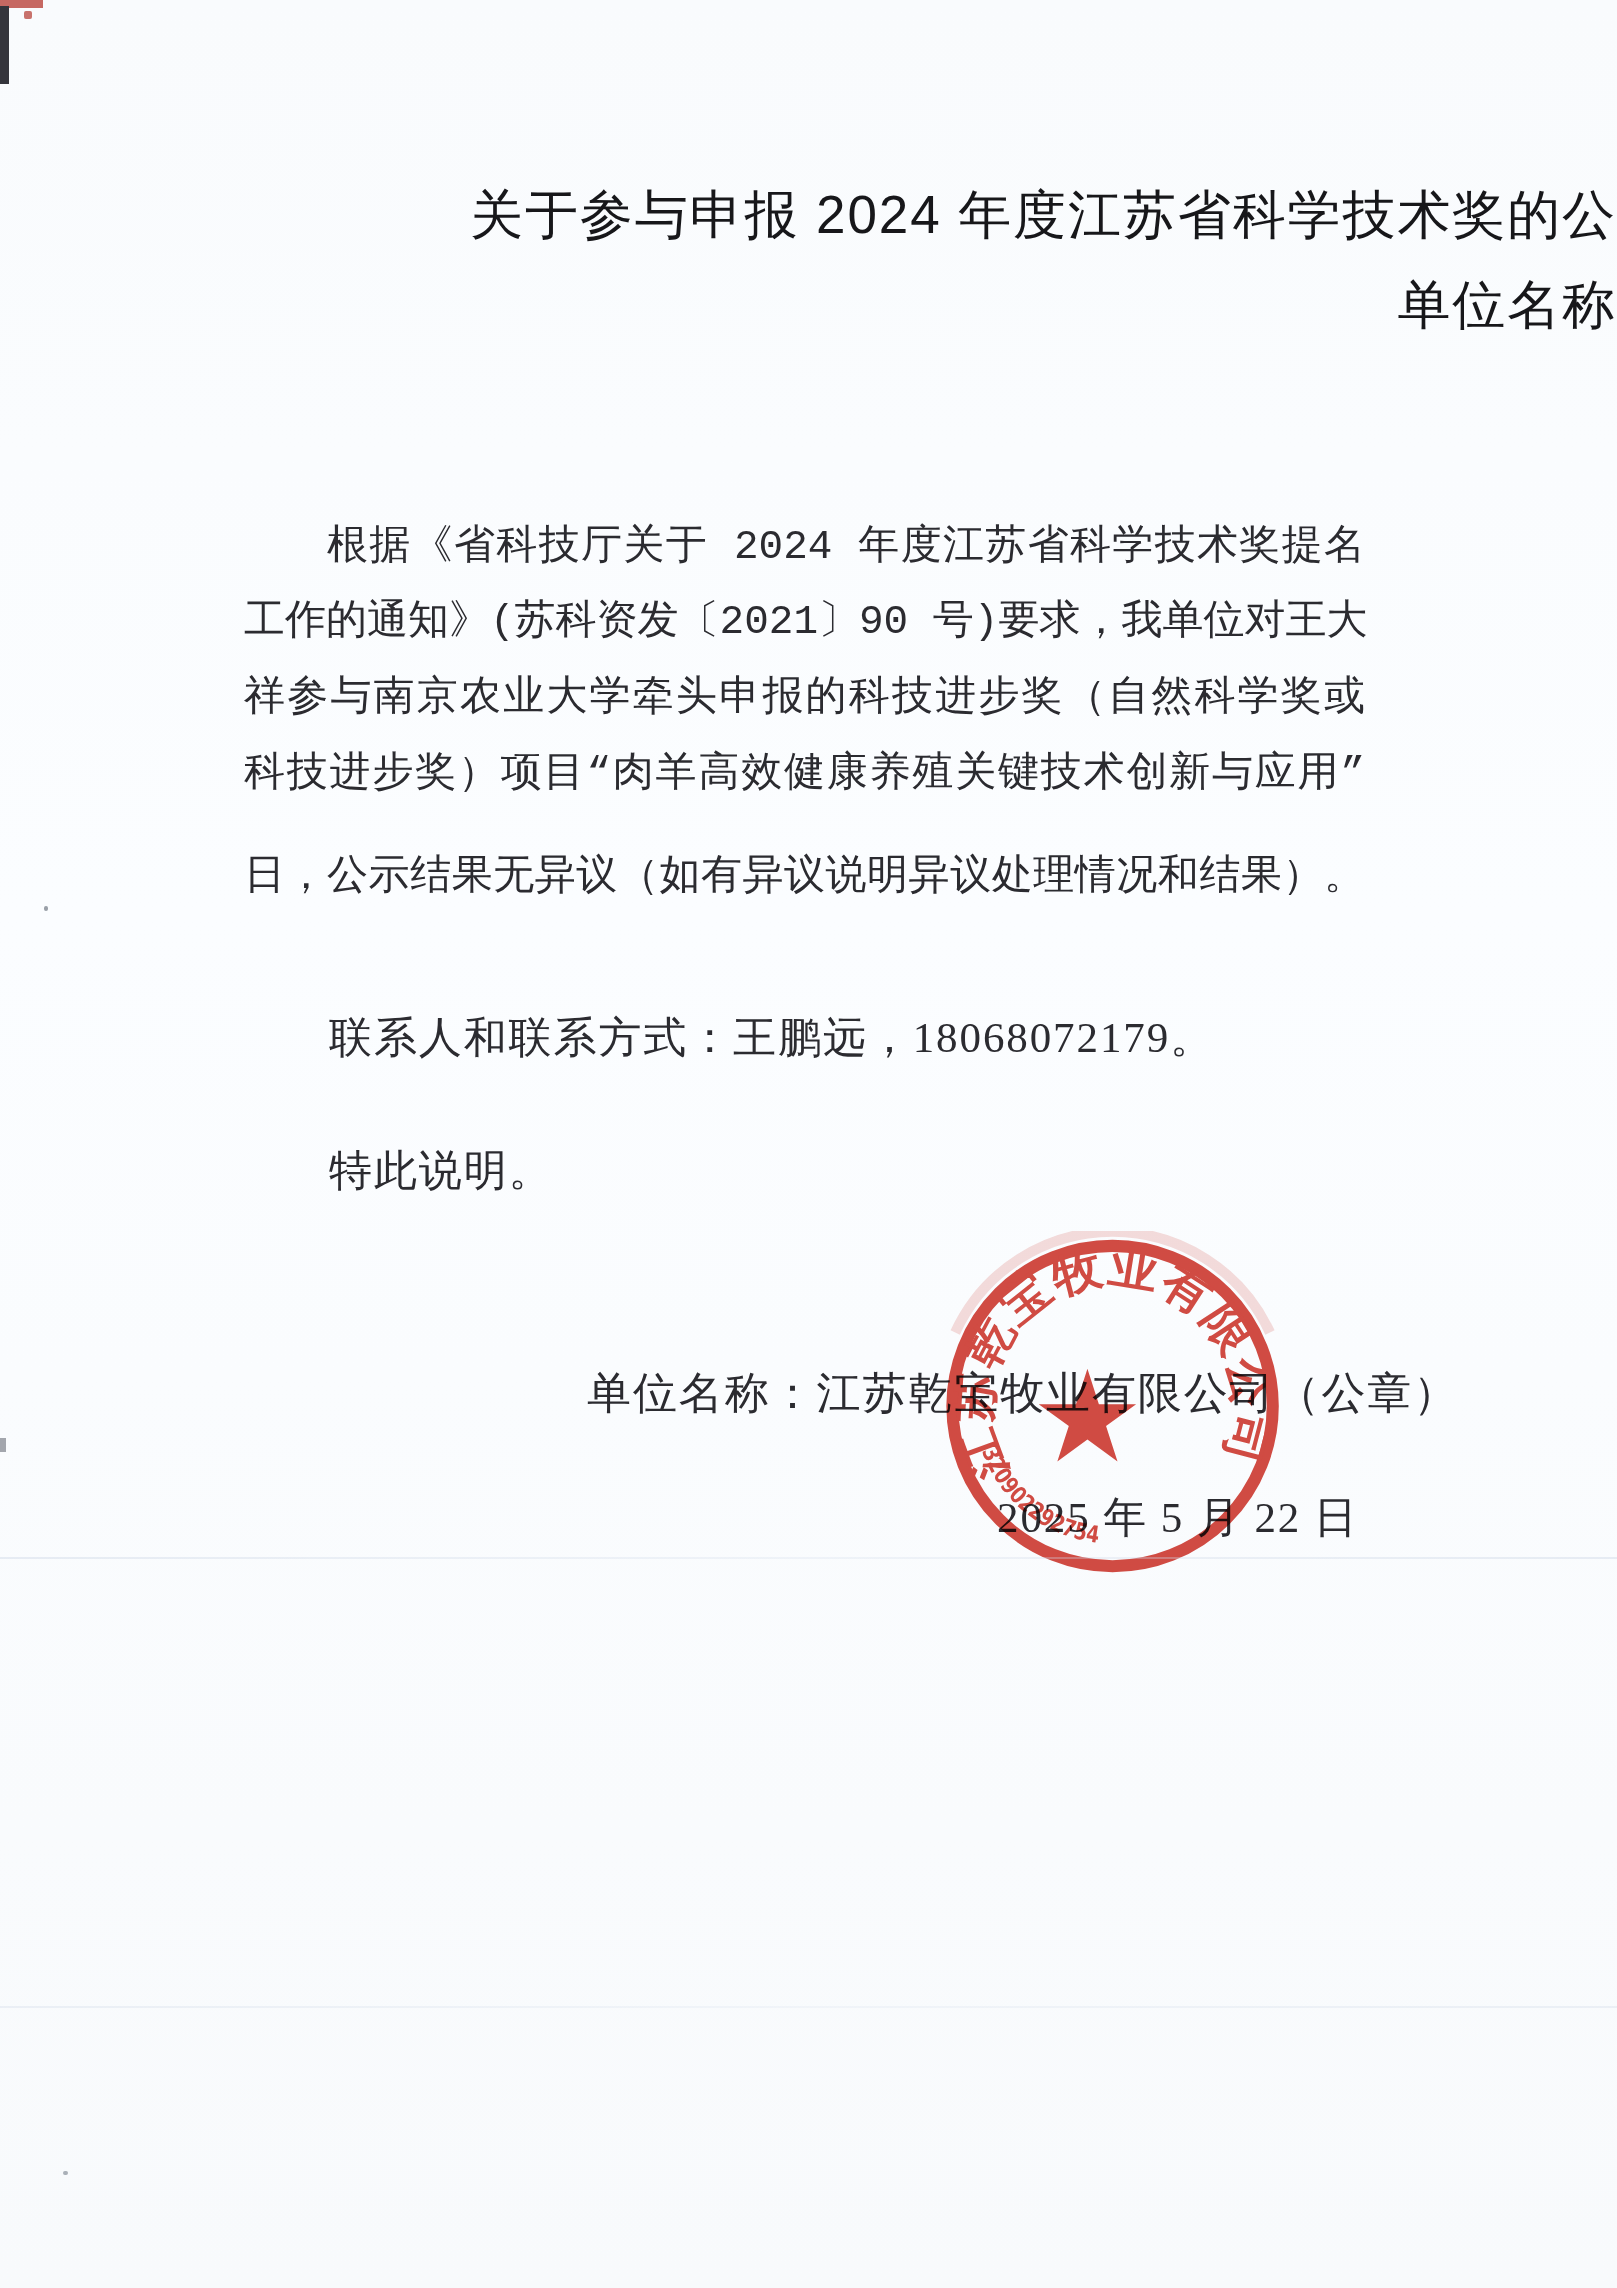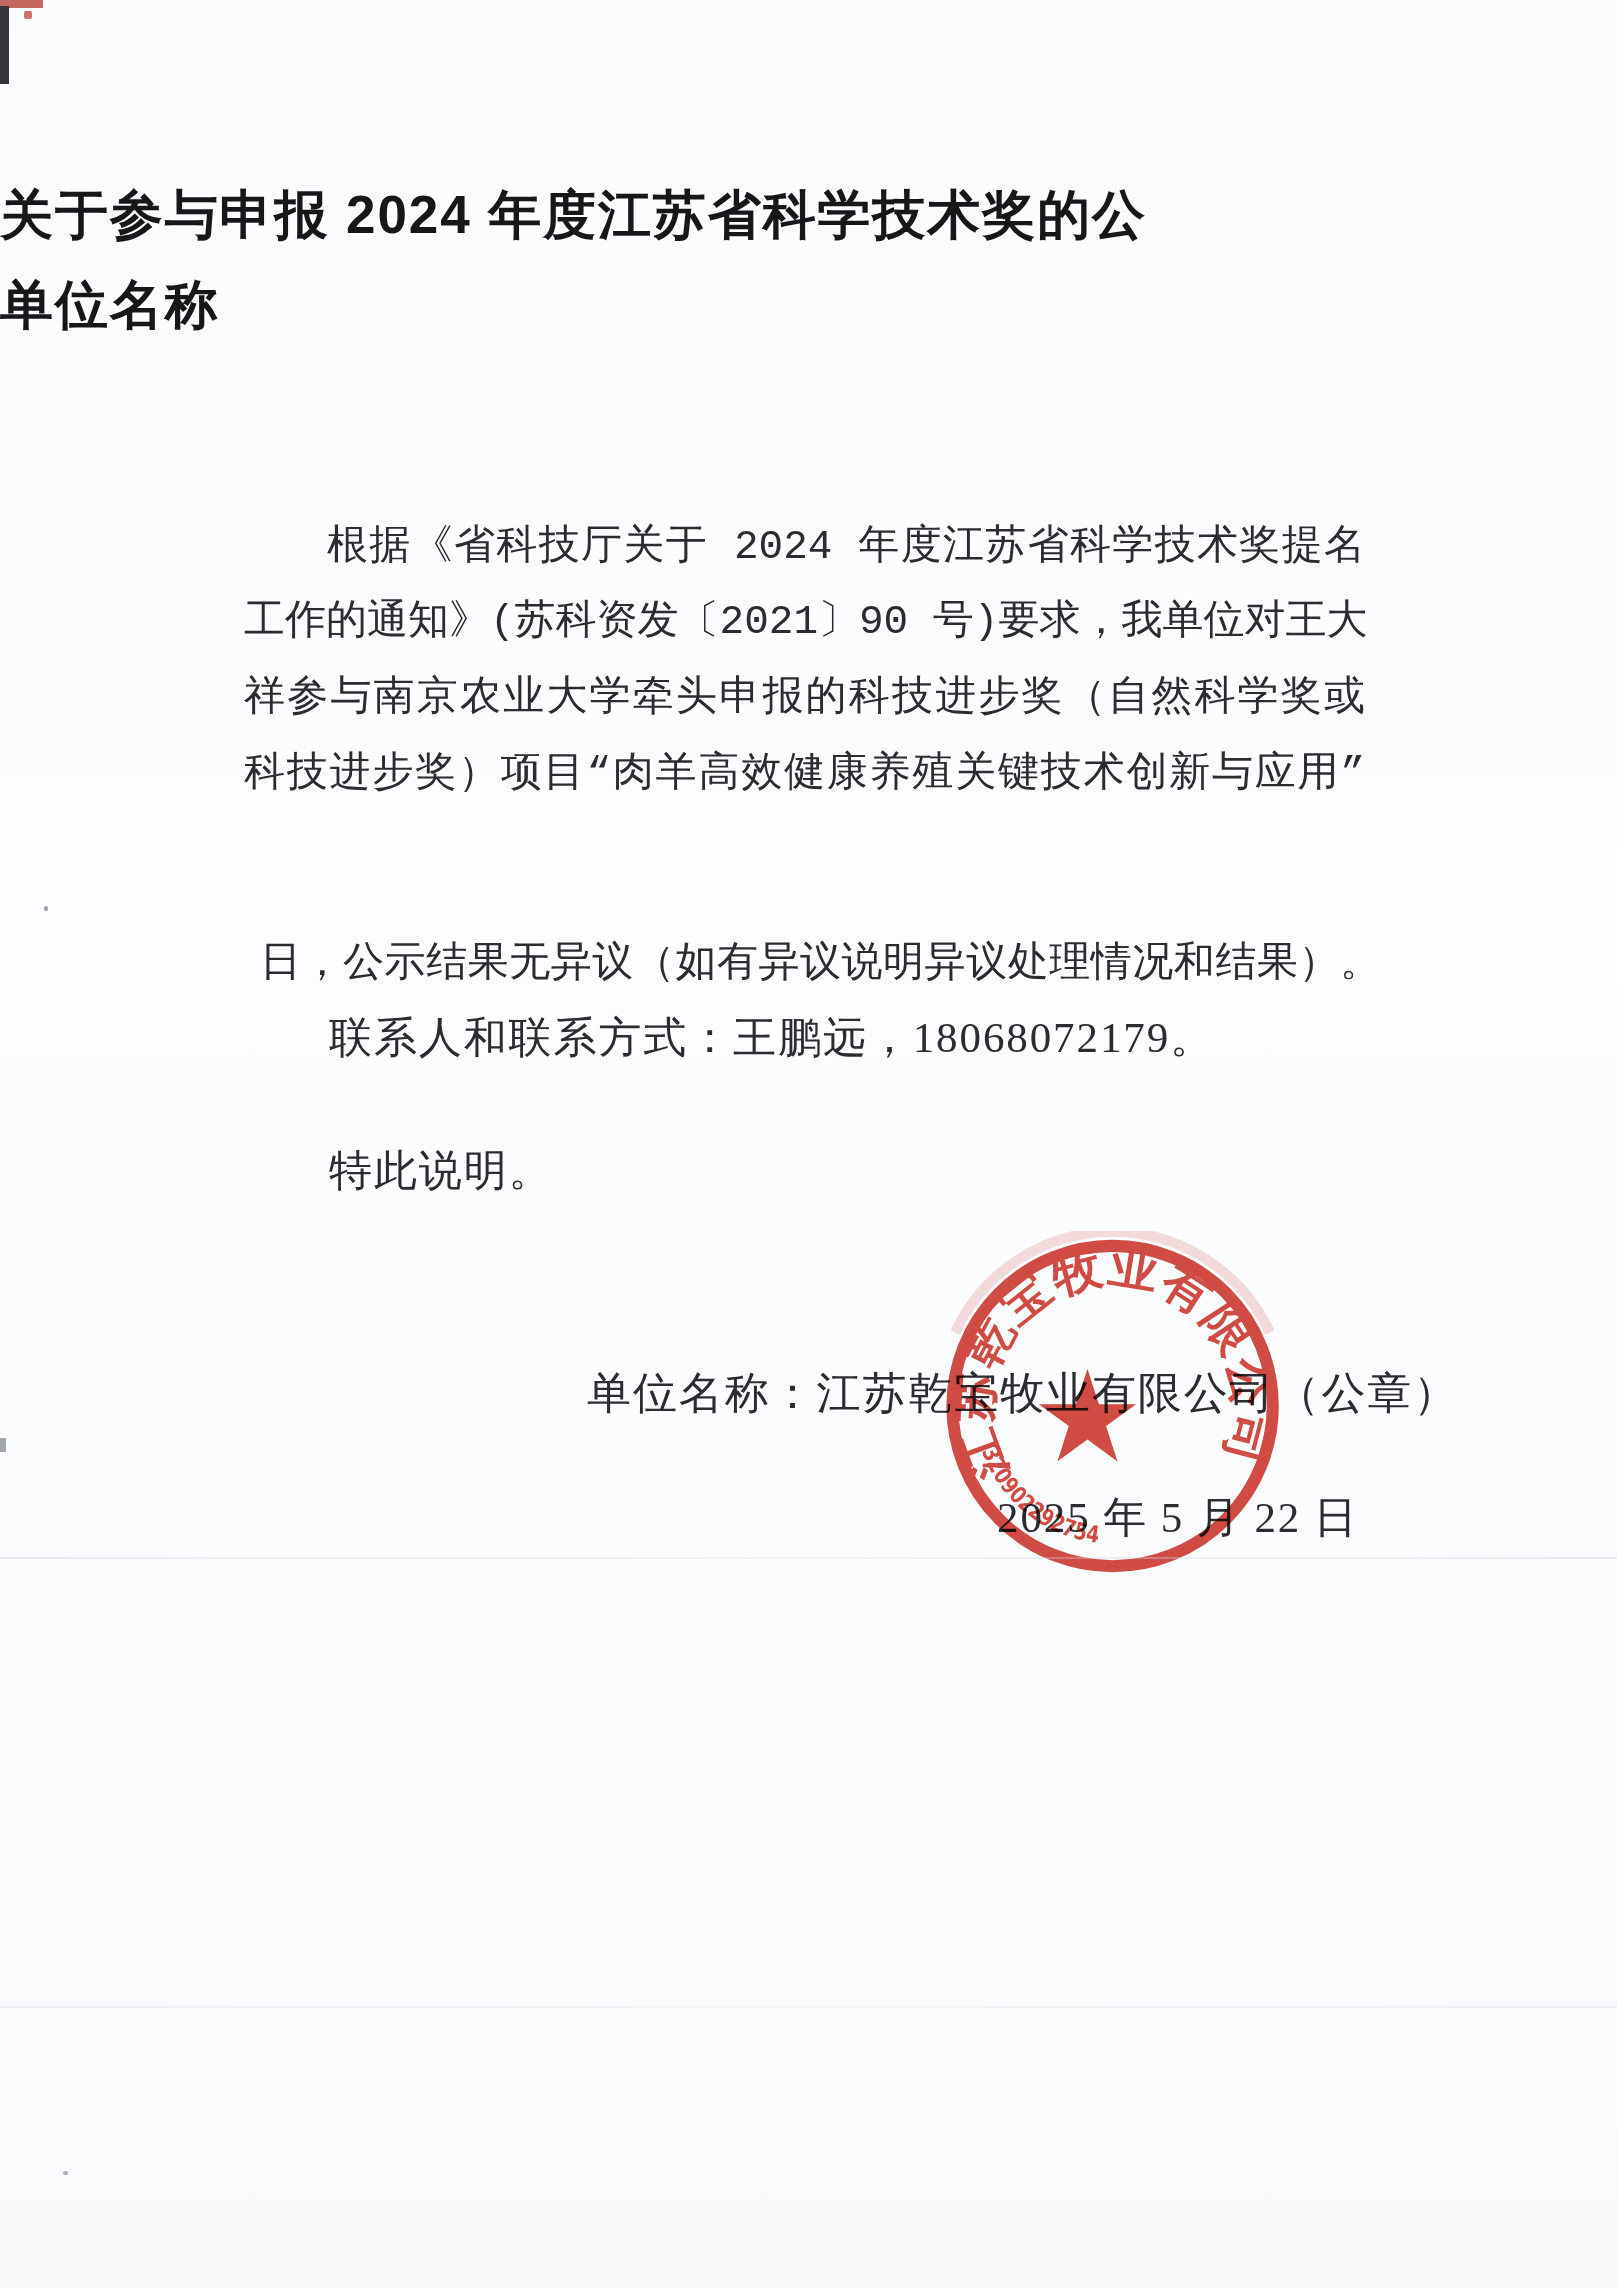--- a/index.html
+++ b/index.html
@@ -10,23 +10,23 @@
     margin: 0 auto;
     background: #fafcfe;
     background-image: linear-gradient(180deg, #f9fbfd 0%, #fbfdff 40%, #f8fafc 100%);
     overflow: hidden;
     color: #26262b;
   }
   .title {
     position: absolute;
     left: 0; right: 0;
     top: 170px;
-    text-align: left;
+    text-align: right;
     font-family: "Liberation Sans", "DejaVu Sans", sans-serif;
-    font-weight: bold;
+    font-weight: normal;
     font-size: 53px;
     letter-spacing: 1.9px;
     line-height: 90px;
     color: #17171a;
   }
   .body-line {
     position: absolute;
     left: 244px;
     width: 1121px;
     font-family: Liberation Mono, monospace;
@@ -72,21 +72,21 @@
 
   <div class="title">
     <div>关于参与申报 2024 年度江苏省科学技术奖的公</div>
     <div>单位名称</div>
   </div>
 
   <div class="body-line first" style="top:523px;">根据《省科技厅关于 2024 年度江苏省科学技术奖提名</div>
   <div class="body-line" style="top:598px;">工作的通知》(苏科资发〔2021〕90 号)要求，我单位对王大</div>
   <div class="body-line" style="top:750px;">科技进步奖）项目“肉羊高效健康养殖关键技术创新与应用”</div>
   <div class="body-line" style="top:674px;">祥参与南京农业大学牵头申报的科技进步奖（自然科学奖或</div>
-  <div class="body-line" style="top:940px;margin-left:16px;">日，公示结果无异议（如有异议说明异议处理情况和结果）。</div>
+  <div class="body-line" style="top:853px;">日，公示结果无异议（如有异议说明异议处理情况和结果）。</div>
 
   <div class="free-line" style="left:329px; top:1014px;">联系人和联系方式：王鹏远，18068072179。</div>
 
   <div class="free-line" style="left:329px; top:1133px;margin-top:14px;">特此说明。</div>
 
   <div class="free-line" style="left:587px; top:1370px; font-size:44px;">单位名称：江苏乾宝牧业有限公司（公章）</div>
 
   <div class="free-line" style="left:997px; top:1494px;">2025 年 5 月 22 日</div>
 
   <div class="stamp-wrap">

